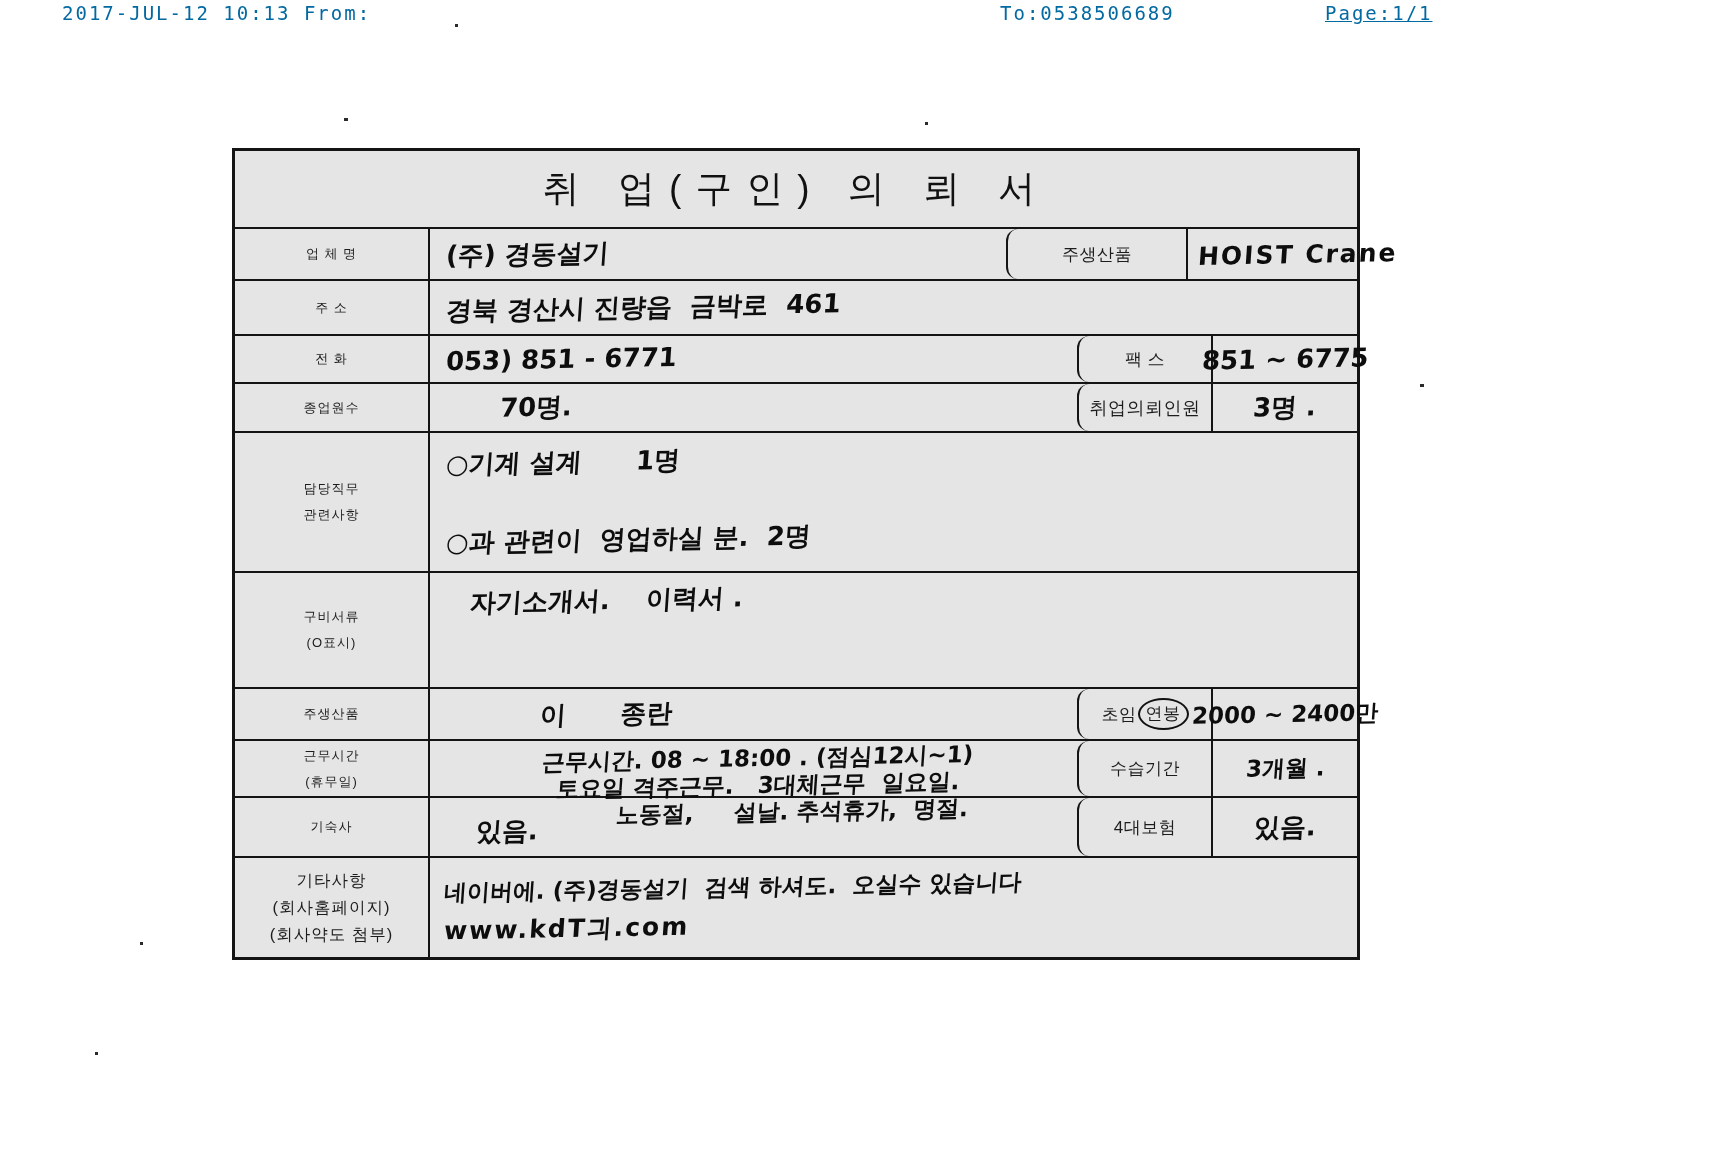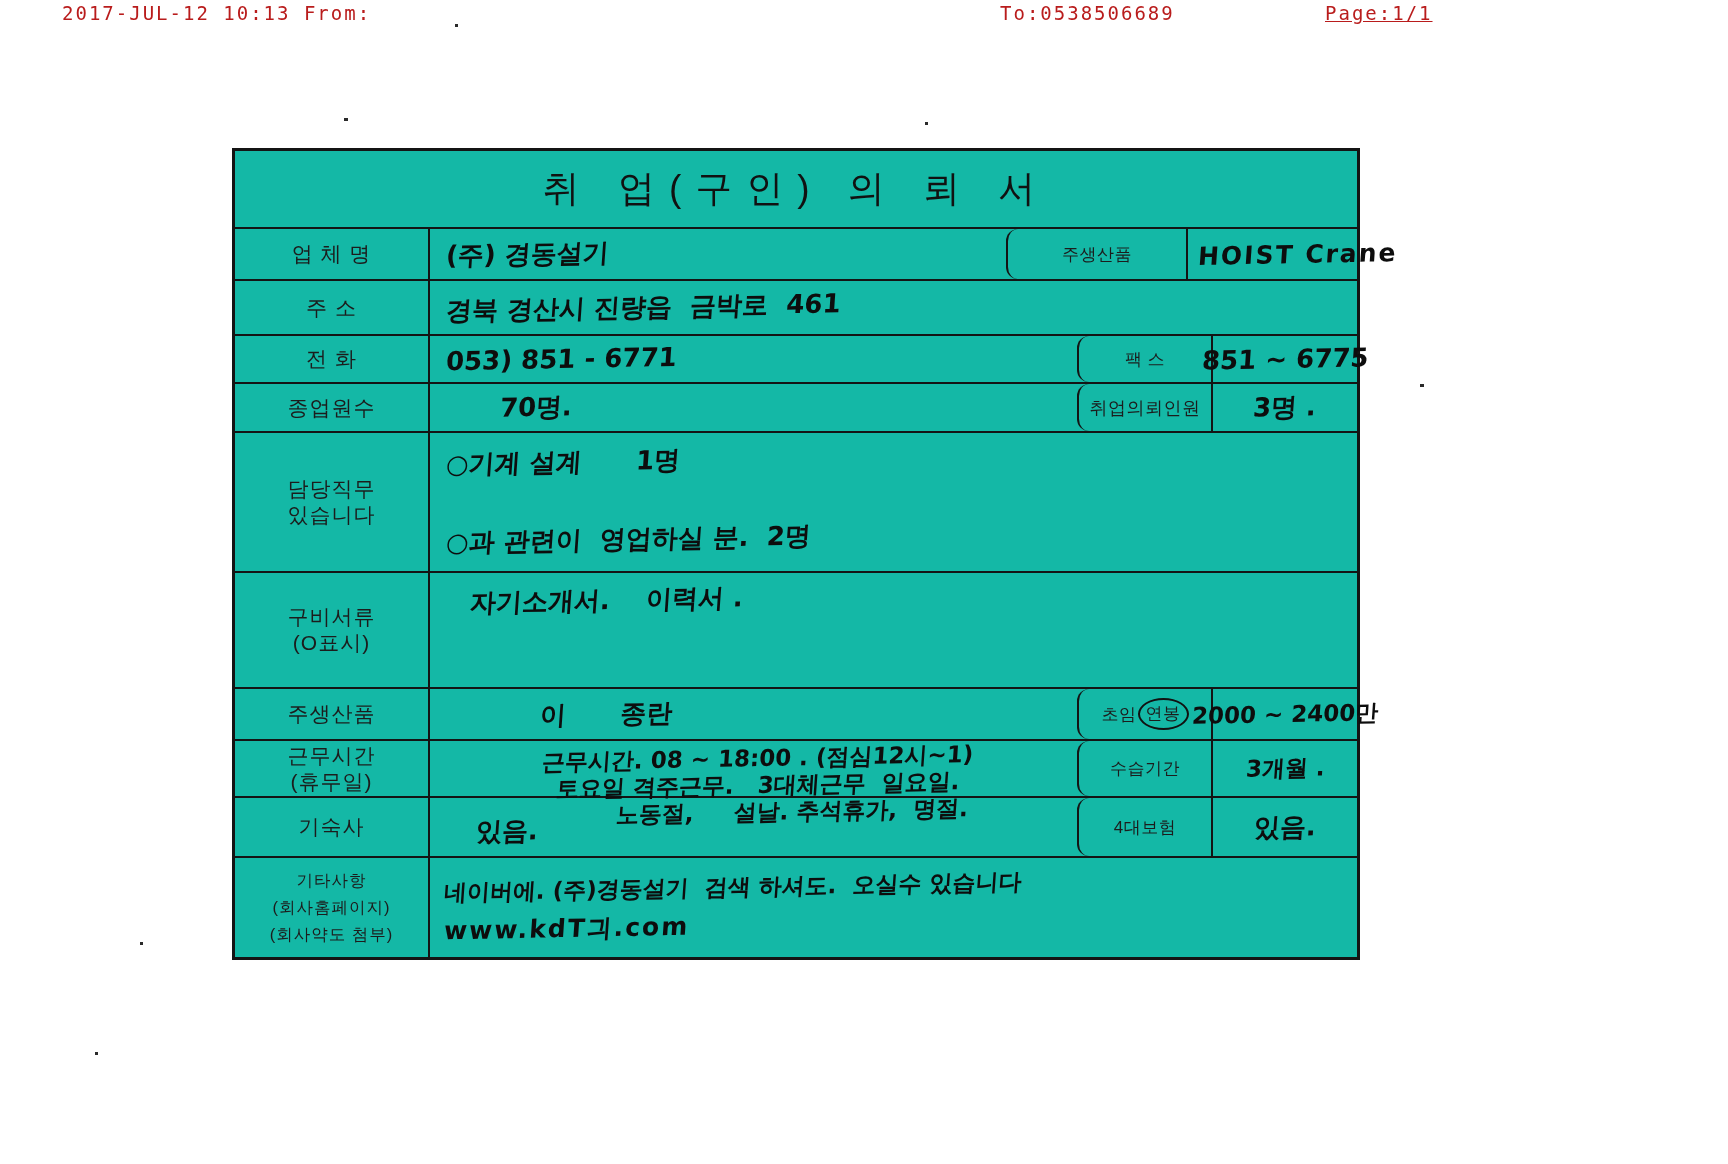--- a/index.html
+++ b/index.html
@@ -3,47 +3,47 @@
 <meta charset="utf-8">
 <style>
   * { box-sizing: border-box; margin: 0; padding: 0; }
   html, body { width: 1728px; height: 1164px; background: #ffffff; overflow: hidden; }
   body { font-family: "Liberation Sans", sans-serif; color: #161616; position: relative; }
 
   
   .fax-header span {
     position: absolute; top: 2px;
     font-family: "DejaVu Sans Mono", monospace;
-    font-size: 19px; letter-spacing: 2px; color: #b91c1c;
+    font-size: 19px; letter-spacing: 2px; color: #0369a1;
   }
   .fax-left { left: 62px; }
   .fax-to   { left: 1000px; }
   .fax-page { left: 1325px; text-decoration: underline; }
 
   
   .artifact { position: absolute; background: #2a2a2a; }
 
   
   .form-table {
     position: absolute; left: 232px; top: 148px; width: 1128px;
-    border: 3px solid #141414; background: #14b8a6;
+    border: 3px solid #141414; background: #e5e5e5;
   }
   .row { display: flex; border-top: 2px solid #141414; align-items: stretch; }
   .row.first { border-top: none; }
   .row.title-row { border-top: none; height: 78px; align-items: center; justify-content: center; border-bottom: 2px solid #141414; }
   .page-title {
     font-size: 37px; letter-spacing: 14px; color: #111; font-weight: 500;
     font-family: "Liberation Sans", sans-serif;
   }
 
   .cell { min-height: 100%; }
   .lbl {
     width: 193px; flex: none;
     display: flex; flex-direction: column; align-items: center; justify-content: center;
-    text-align: center; font-size: 21px; letter-spacing: 1px; color: #1c1c1c;
+    text-align: center; font-size: 13px; letter-spacing: 1px; color: #1c1c1c;
     line-height: 26px; padding: 4px 2px;
   }
   .val { flex: 1 1 auto; border-left: 2px solid #141414; display: flex; align-items: center; padding-left: 16px; overflow: visible; }
   .lbl2 {
     width: 134px; flex: none; border-left: 2px solid #141414;
     display: flex; align-items: center; justify-content: center; text-align: center;
     font-size: 17px; letter-spacing: 0.5px; color: #1c1c1c; border-radius: 12px;
   }
   .val2 { width: 146px; flex: none; border-left: 2px solid #141414; display: flex; align-items: center; justify-content: center; overflow: visible; }
 
@@ -152,21 +152,21 @@
     </div>
     <div class="cell lbl2" style="font-size:18px;">취업의뢰인원</div>
     <div class="cell val2">
       <span class="hw">3명 .</span>
     </div>
   </div>
 
   <div class="row h-r5">
     <div class="cell lbl">
       <span>담당직무</span>
-      <span>있습니다</span>
+      <span>관련사항</span>
     </div>
     <div class="cell val stack">
       <span class="hw">○기계 설계      1명</span>
       <span class="hw">○과 관련이  영업하실 분.  2명</span>
     </div>
   </div>
 
   <div class="row h-r6">
     <div class="cell lbl">
       <span>구비서류</span>

